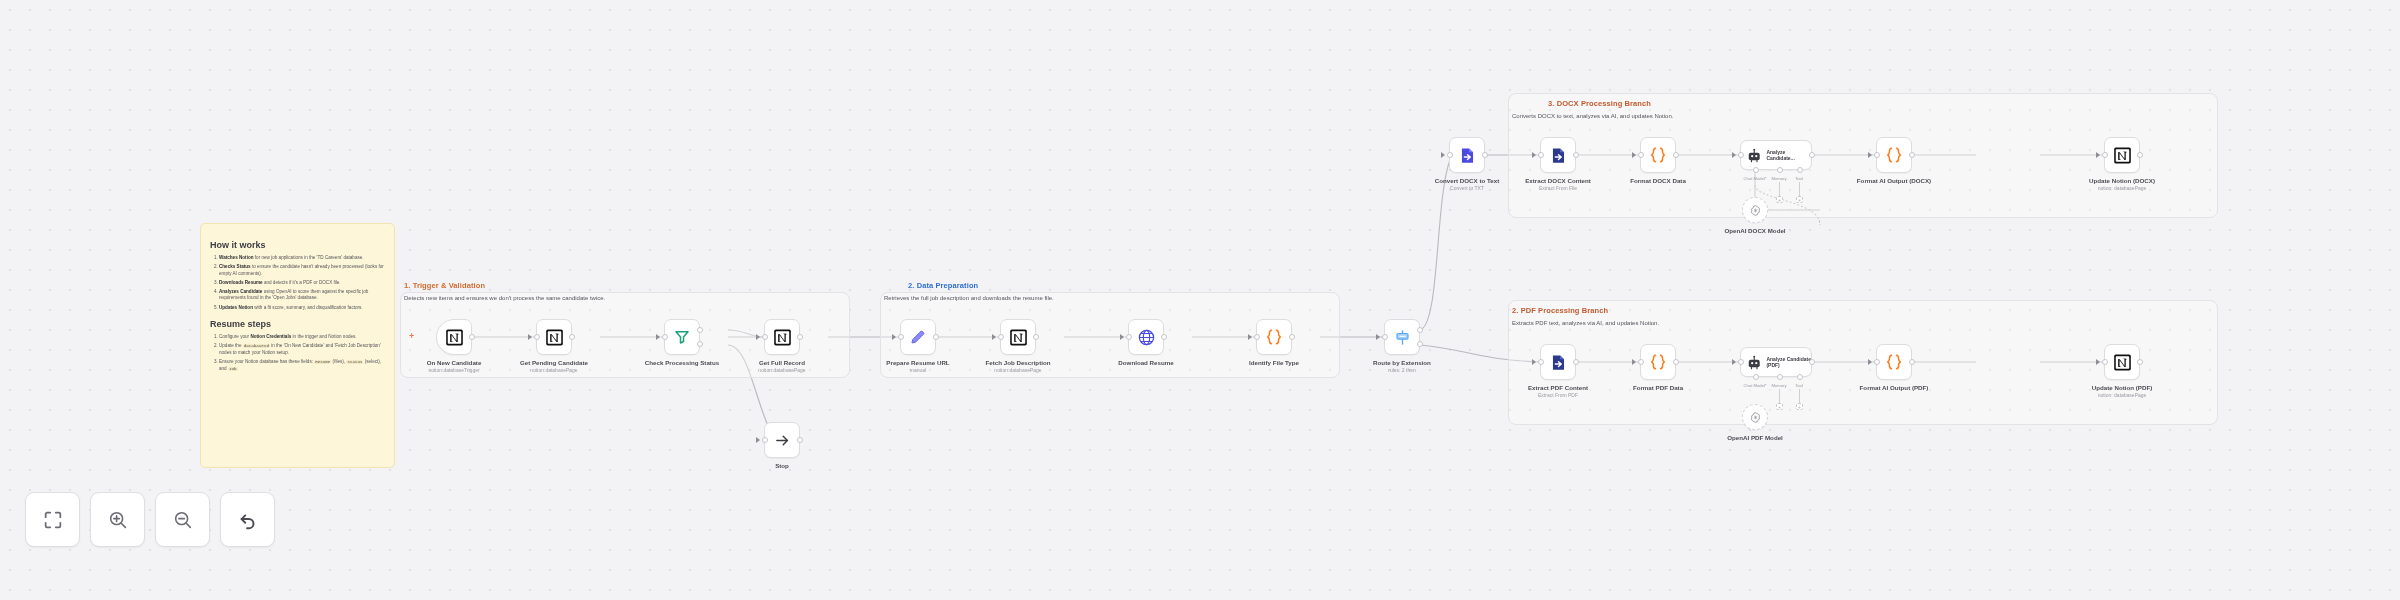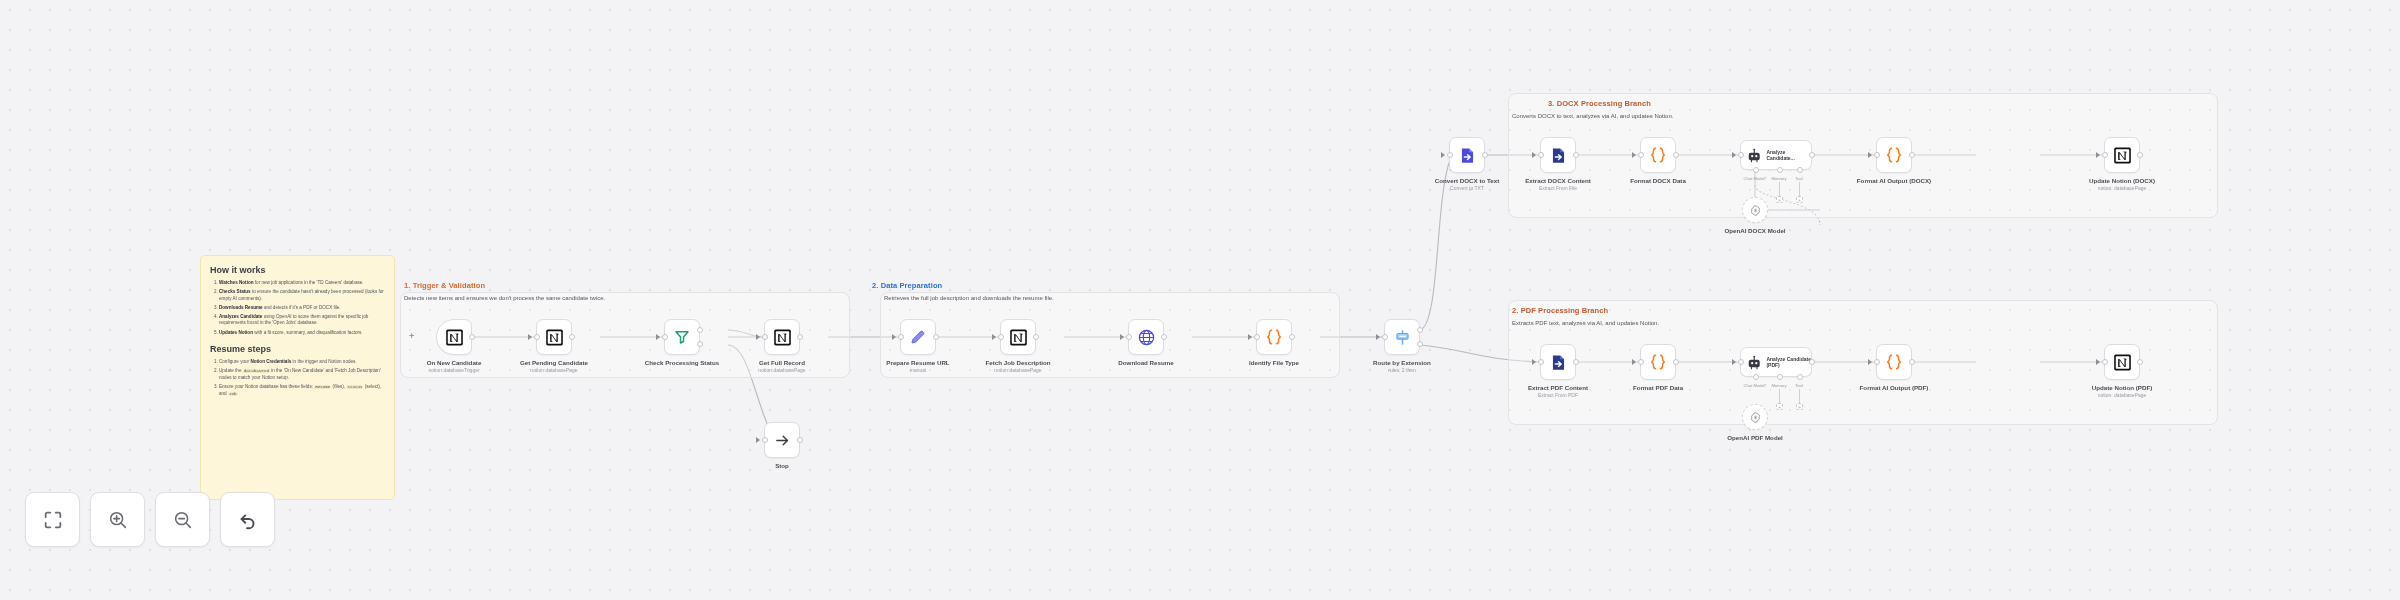--- a/index.html
+++ b/index.html
@@ -138,23 +138,22 @@
     font-size: 5px;
     line-height: 6px;
     text-align: center;
   }
   
   #sticky {
     position: absolute;
     background: #fdf6d8;
     border: 1px solid #f0e5b0;
     border-radius: 5px;
-    padding: 9px 9px;
+    padding: 16px 9px;
     overflow: hidden;
-    margin-top: 32px;
   }
   #sticky h3 {
     font-size: 9px; color: #3d3d45;
     margin-bottom: 5px;
   }
   #sticky h3.second { margin-top: 8px; }
   #sticky ol {
     margin: 0 0 0 9px;
     padding: 0;
   }
@@ -235,21 +234,21 @@
 
     <path class="edge" d="M1755,170 L1755,210 L1820,210" stroke-dasharray="0"></path>
     <path class="edge" d="M1755,185 C1755,200 1820,200 1820,225" stroke-dasharray="2,2"></path>
   </svg>
 
   <div class="frame" style="left:400px; top:292px; width:450px; height:86px;"></div>
   <div class="frame-title" style="left:404px; top:281px; color:#d46a2f;">1. Trigger &amp; Validation</div>
   <div class="frame-sub" style="left:404px; top:295px;">Detects new items and ensures we don't process the same candidate twice.</div>
 
   <div class="frame" style="left:880px; top:292px; width:460px; height:86px;"></div>
-  <div class="frame-title" style="left:872px; top:281px; color:#2f6fd4;">2. Data Preparation</div>
+  <div class="frame-title" style="left:908px; top:281px; color:#2f6fd4;">2. Data Preparation</div>
   <div class="frame-sub" style="left:884px; top:295px;">Retrieves the full job description and downloads the resume file.</div>
 
   <div class="frame" style="left:1508px; top:93px; width:710px; height:125px;"></div>
   <div class="frame-title" style="left:1512px; top:99px; color:#c25a2f;margin-left:36px;">3. DOCX Processing Branch</div>
   <div class="frame-sub" style="left:1512px; top:113px;">Converts DOCX to text, analyzes via AI, and updates Notion.</div>
 
   <div class="frame" style="left:1508px; top:300px; width:710px; height:125px;"></div>
   <div class="frame-title" style="left:1512px; top:306px; color:#c25a2f;">2. PDF Processing Branch</div>
   <div class="frame-sub" style="left:1512px; top:320px;">Extracts PDF text, analyzes via AI, and updates Notion.</div>
 

